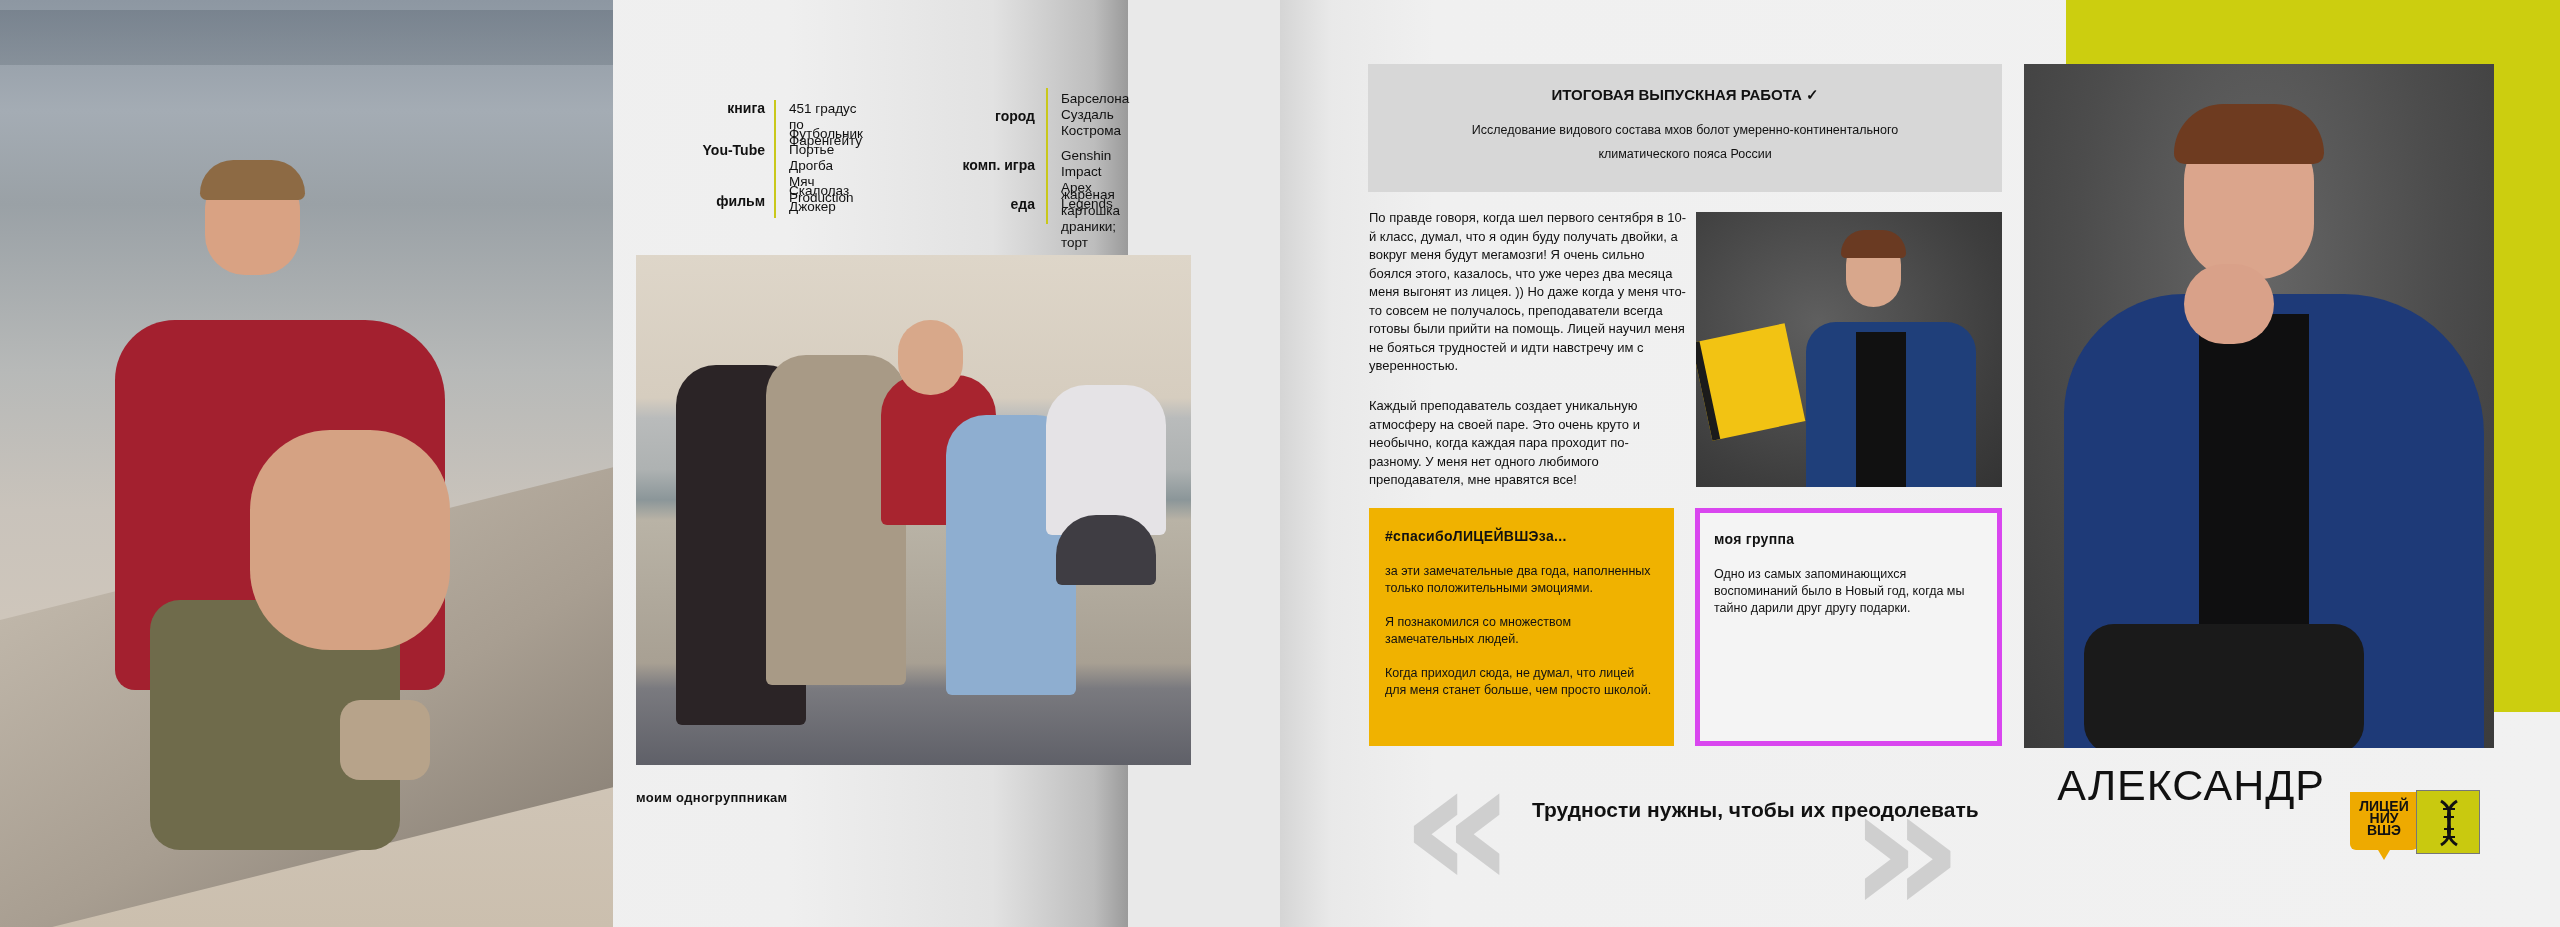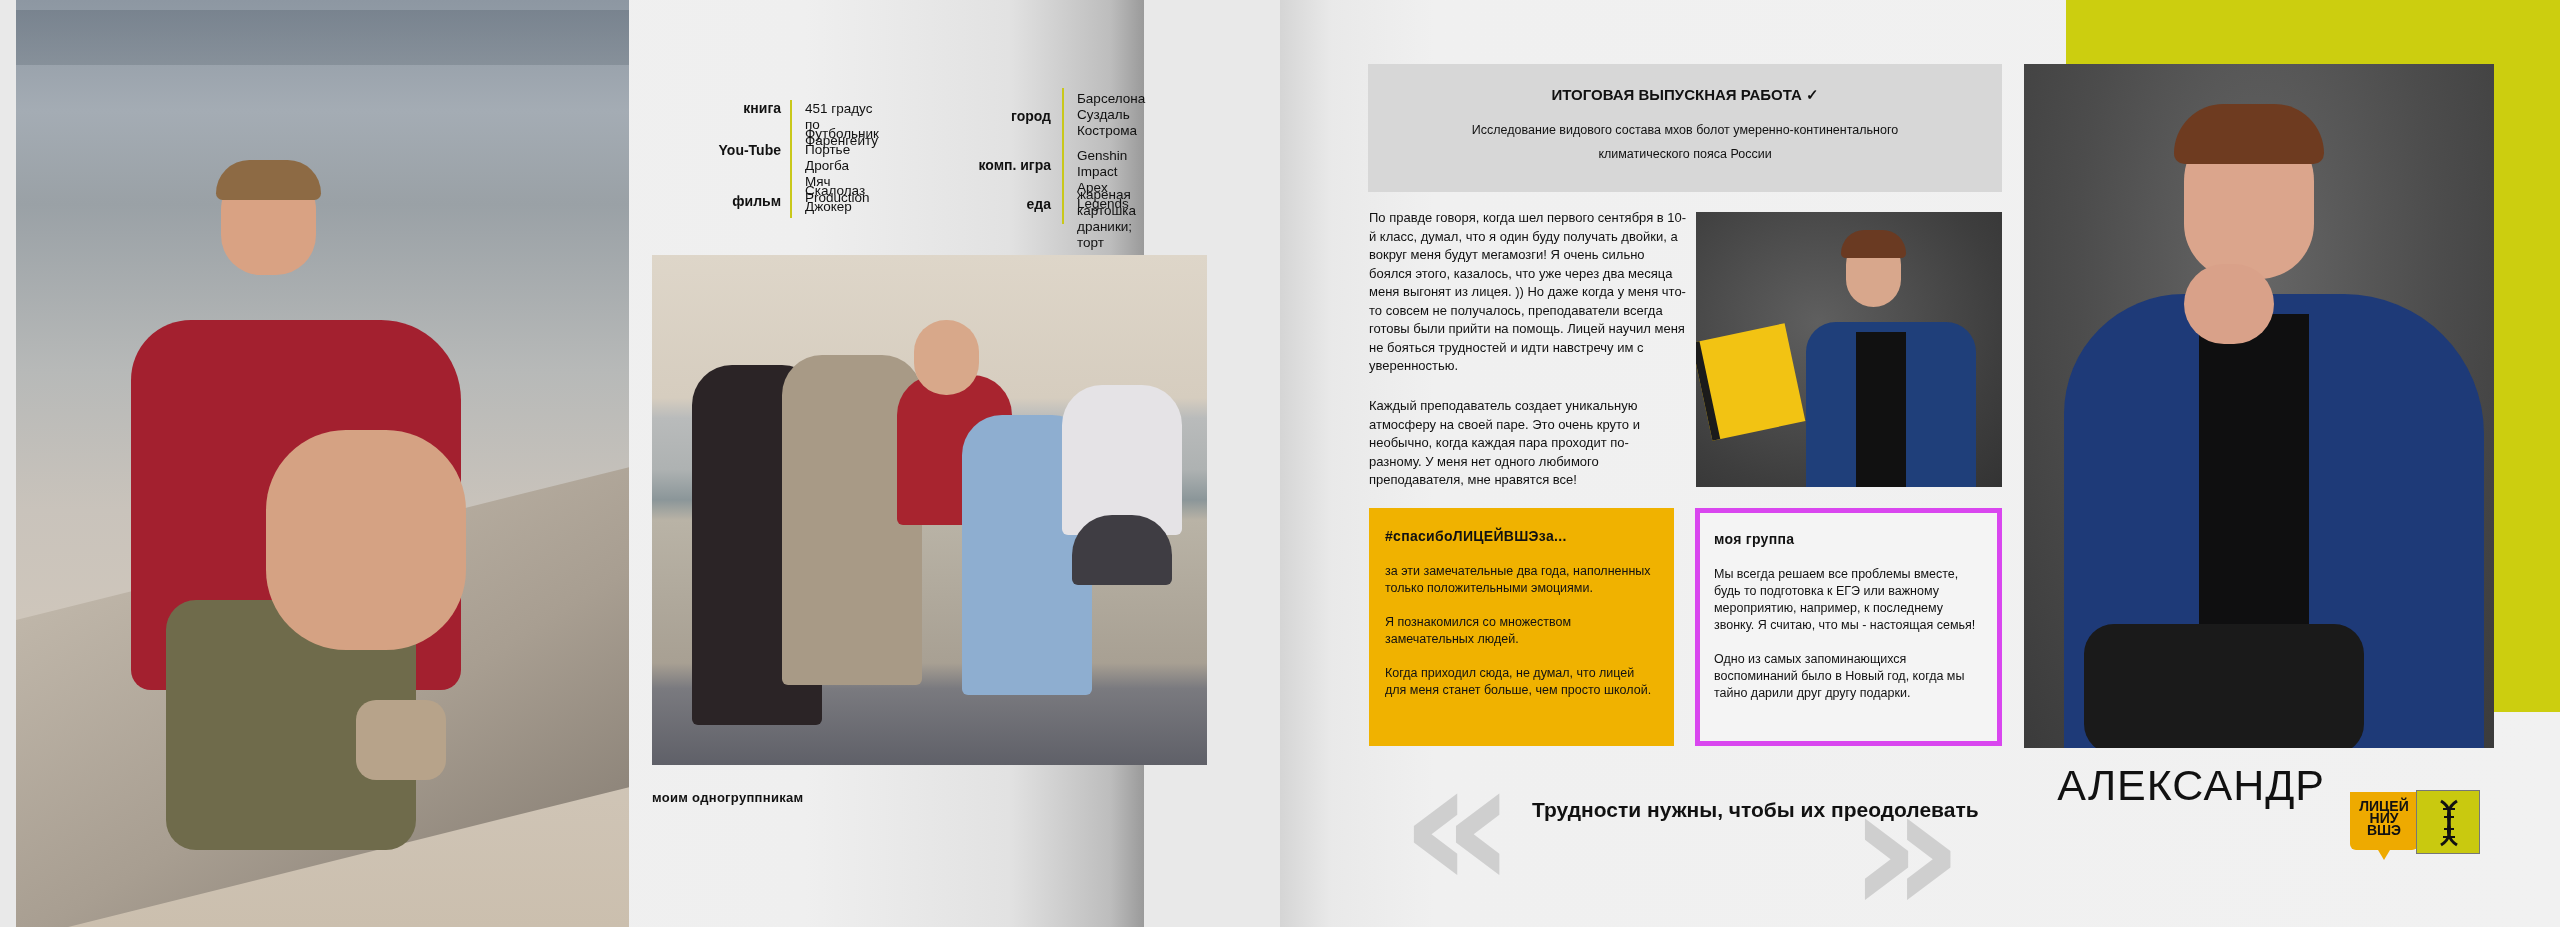--- a/index.html
+++ b/index.html
@@ -1,20 +1,20 @@
 <!DOCTYPE html>
 <html><head>
 <meta charset="utf-8">
 <style>
   * { box-sizing: border-box; margin: 0; padding: 0; }
   html, body { width: 2560px; height: 927px; overflow: hidden; background: #e9e9e9; }
   body { position: relative; font-family: "Liberation Sans", sans-serif; color: #111; }
 
   .page { position: absolute; top: 0; height: 927px; }
-  .page-left { left: 16px; width: 1128px; background: linear-gradient(to right, #f1f1f1 0%, #efefef 70%, #e2e2e2 88%, #bdbdbd 97%, #9a9a9a 100%); text-decoration: underline; }
+  .page-left { left: 0; width: 1128px; background: linear-gradient(to right, #f1f1f1 0%, #efefef 70%, #e2e2e2 88%, #bdbdbd 97%, #9a9a9a 100%); text-decoration: underline; }
   .page-right { left: 1280px; width: 1280px; background: linear-gradient(to right, #d5d5d5 0%, #e9e9e9 4%, #f0f0f0 12%, #f1f1f1 100%); }
 
   
   .photo-left { position: absolute; left: 0; top: 0; width: 613px; height: 927px; overflow: hidden;
     background: linear-gradient(180deg, #8d97a2 0%, #a4acb4 12%, #9aa1a6 22%, #b7b9b8 40%, #c9c3bb 55%, #d2c8bb 75%, #cbbfae 100%); }
   .photo-left .bridge { position: absolute; left: 0; top: 10px; width: 613px; height: 55px; background: linear-gradient(180deg, #6f7a86, #7e8892); opacity: .7; }
   .photo-left .wall { position: absolute; left: 0; top: 620px; width: 613px; height: 320px; background: linear-gradient(160deg, #bfb6a9, #a89e91 60%, #8f867b); transform: skewY(-14deg); transform-origin: left top; }
   .photo-left .person { position: absolute; }
 
   
@@ -152,21 +152,20 @@
 
 <div class="box-yellow">
   <div class="box-title">#спасибоЛИЦЕЙВШЭза...</div>
   <p>за эти замечательные два года, наполненных только положительными эмоциями.</p>
   <p>Я познакомился со множеством замечательных людей.</p>
   <p>Когда приходил сюда, не думал, что лицей для меня станет больше, чем просто школой.</p>
 </div>
 
 <div class="box-outline">
   <div class="box-title">моя группа</div>
-  <p>Мы всегда решаем все проблемы вместе, будь то подготовка к ЕГЭ или важному мероприятию, например, к последнему звонку. Я считаю, что мы - настоящая семья!</p>
   <p>Одно из самых запоминающихся воспоминаний было в Новый год, когда мы тайно дарили друг другу подарки.</p>
 </div>
 
 <div class="lime-block"></div>
 <div class="portrait">
   <div style="position:absolute;left:160px;top:55px;width:130px;height:160px;border-radius:62px 62px 55px 55px;background:#dba58c;"></div>
   <div style="position:absolute;left:150px;top:40px;width:150px;height:60px;border-radius:70px 70px 15px 15px;background:#6e3b20;"></div>
   <div style="position:absolute;left:40px;top:230px;width:420px;height:470px;border-radius:120px 140px 0 0;background:#1e3a78;"></div>
   <div style="position:absolute;left:175px;top:250px;width:110px;height:440px;background:#0f0f10;"></div>
   <div style="position:absolute;left:160px;top:200px;width:90px;height:80px;border-radius:40px;background:#d9a189;"></div>

